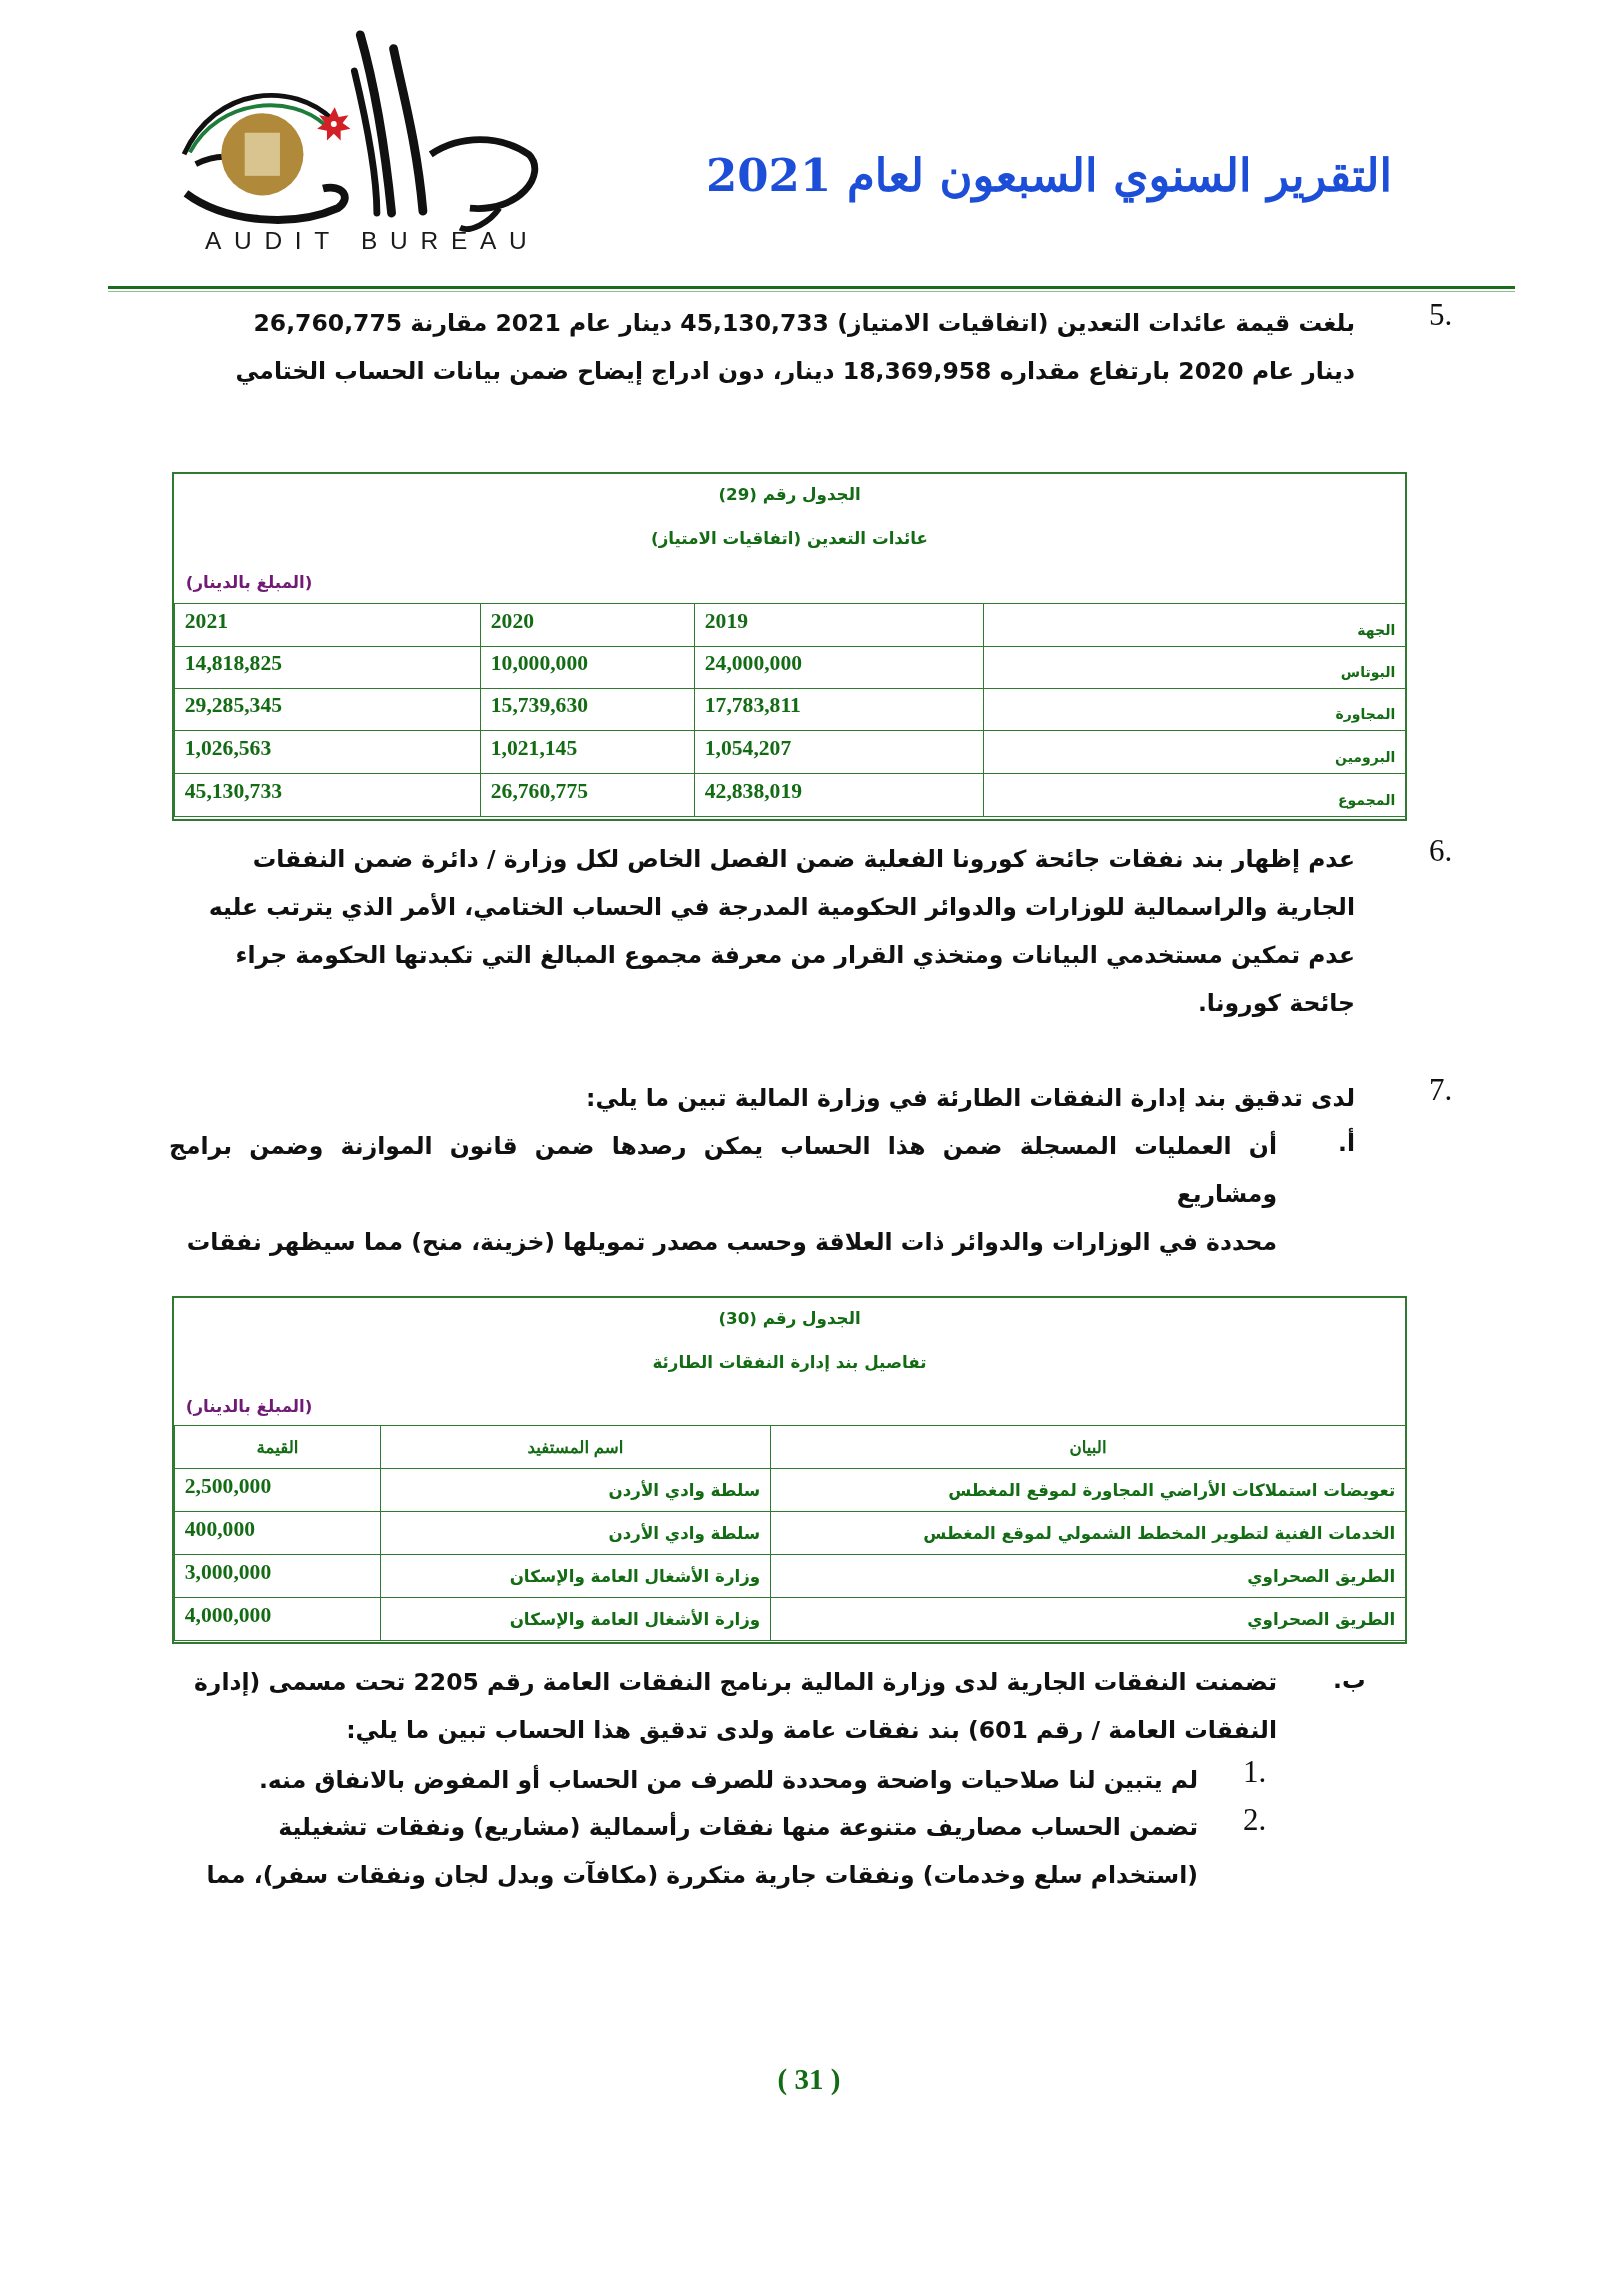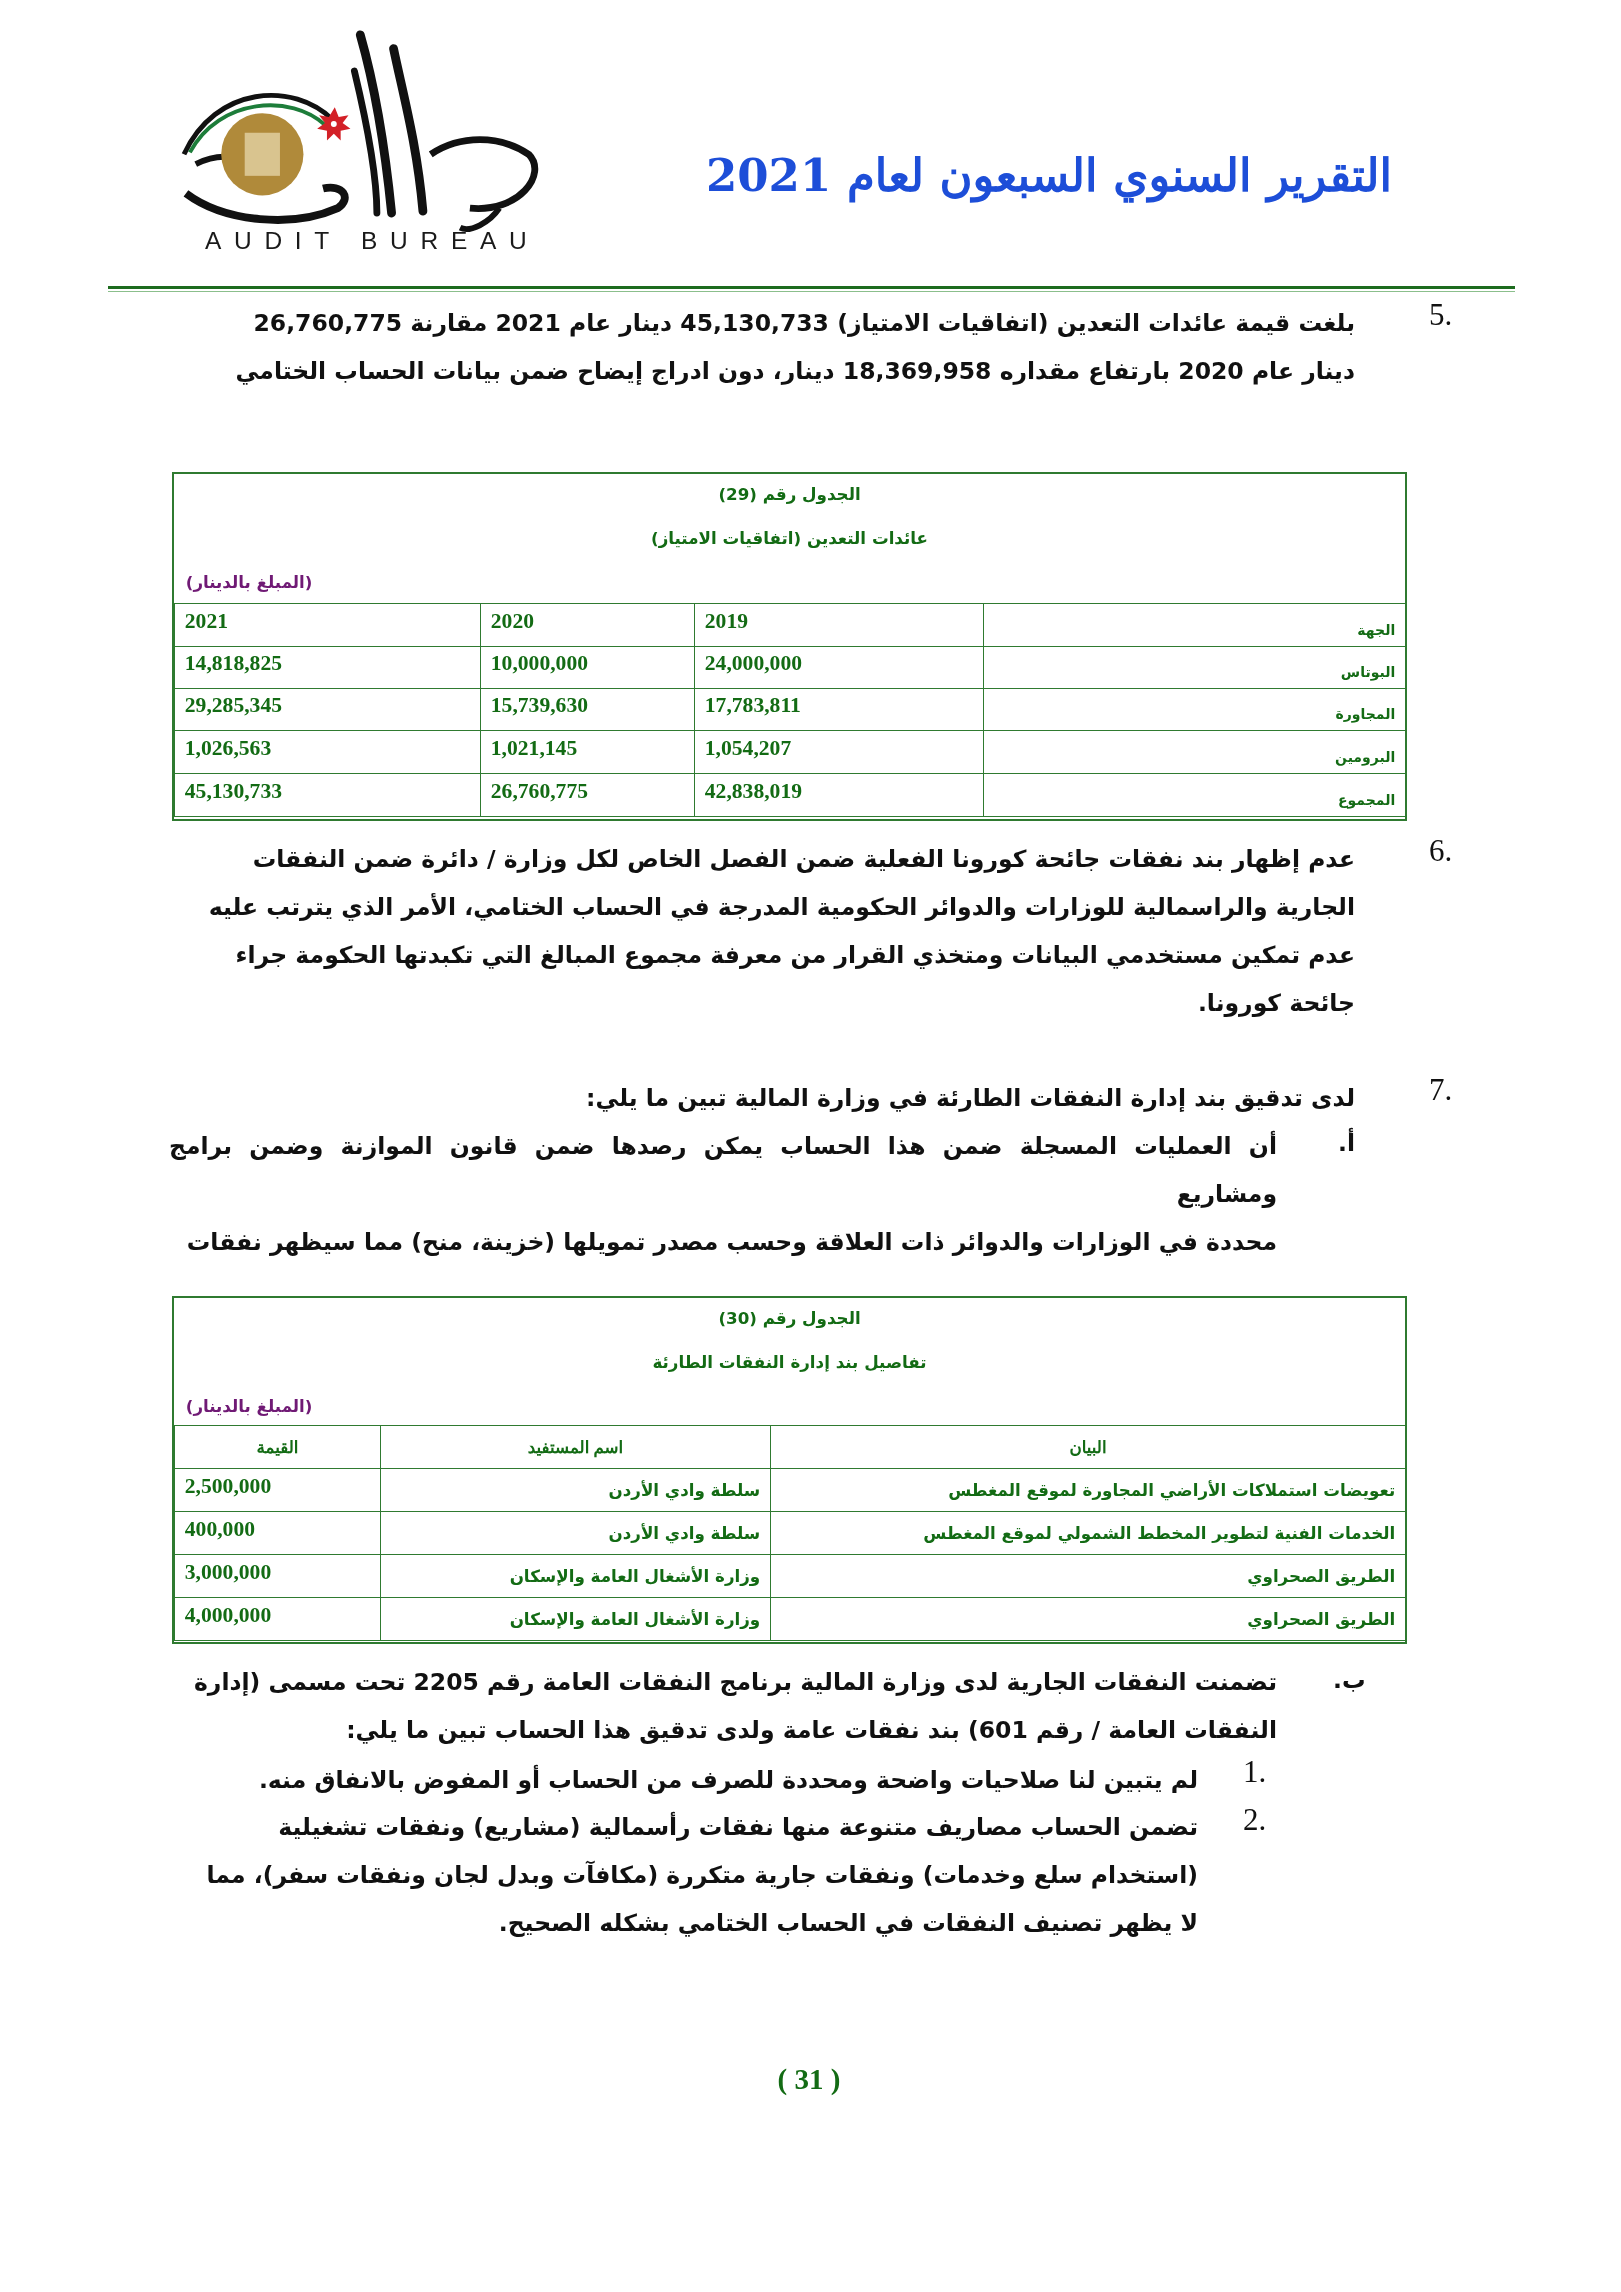--- a/index.html
+++ b/index.html
@@ -30,21 +30,21 @@
     .tbl { border:2px solid #2f7a30; background:#fff; }
     .tbl-caption { position:absolute; left:0; right:0; text-align:center; direction:rtl;
                    font-family:"DejaVu Sans", sans-serif; font-weight:bold; font-size:16.7px; color:#136b14; }
     .tbl-unit { position:absolute; left:11.8px; direction:rtl; font-family:"DejaVu Sans", sans-serif;
                 font-weight:bold; font-size:16.7px; color:#701a75; }
     table.grid { position:absolute; left:0; border-collapse:collapse; table-layout:fixed; direction:rtl; }
     table.grid td { border:1.5px solid #2f7a30; padding:0 9.8px; font-weight:bold; color:#136b14;
                     vertical-align:middle; overflow:hidden; white-space:nowrap; }
     table.grid td.lbl { font-family:"DejaVu Sans", sans-serif; font-size:14px; text-align:right; padding-top:9.8px; }
     table.grid td.val { font-family:"Liberation Serif", serif; font-size:21.6px; text-align:left; direction:ltr; padding-bottom:7.8px; }
-    table.grid td.hdr-c { font-family:Liberation Serif, serif; font-size:16.7px; text-align:center; }
+    table.grid td.hdr-c { font-family:Liberation Sans, sans-serif; font-size:16.7px; text-align:center; }
     table.grid td.txt { font-family:"DejaVu Sans", sans-serif; font-size:16.7px; text-align:right; }
 
     .page-num { left:755px; top:2063px; width:108px; text-align:center; direction:ltr;
                 font-family:"Liberation Serif", serif; font-weight:bold; font-size:29px; color:#136b14; }
   </style>
 </head>
 <body>
 
 <div class="abs logo">
   <svg viewBox="0 0 400 240">
@@ -189,17 +189,16 @@
   <div style="text-align:right;text-align-last:right;">النفقات العامة / رقم 601) بند نفقات عامة ولدى تدقيق هذا الحساب تبين ما يلي:</div>
 </div>
 
 <div class="abs marker" style="left:1243px; top:1754px;">1.</div>
 <div class="abs para" style="left:169px; top:1756px; width:1029px; text-align-last:right;">لم يتبين لنا صلاحيات واضحة ومحددة للصرف من الحساب أو المفوض بالانفاق منه.</div>
 
 <div class="abs marker" style="left:1243px; top:1802px;">2.</div>
 <div class="abs para" style="left:169px; top:1803px; width:1029px;">
   <div>تضمن الحساب مصاريف متنوعة منها نفقات رأسمالية (مشاريع) ونفقات تشغيلية</div>
   <div>(استخدام سلع وخدمات) ونفقات جارية متكررة (مكافآت وبدل لجان ونفقات سفر)، مما</div>
-  <div style="text-align:right;text-align-last:right;">لا يظهر تصنيف النفقات في الحساب الختامي بشكله الصحيح.</div>
 </div>
 
 <div class="abs page-num">( 31 )</div>
 
 
 </body></html>

